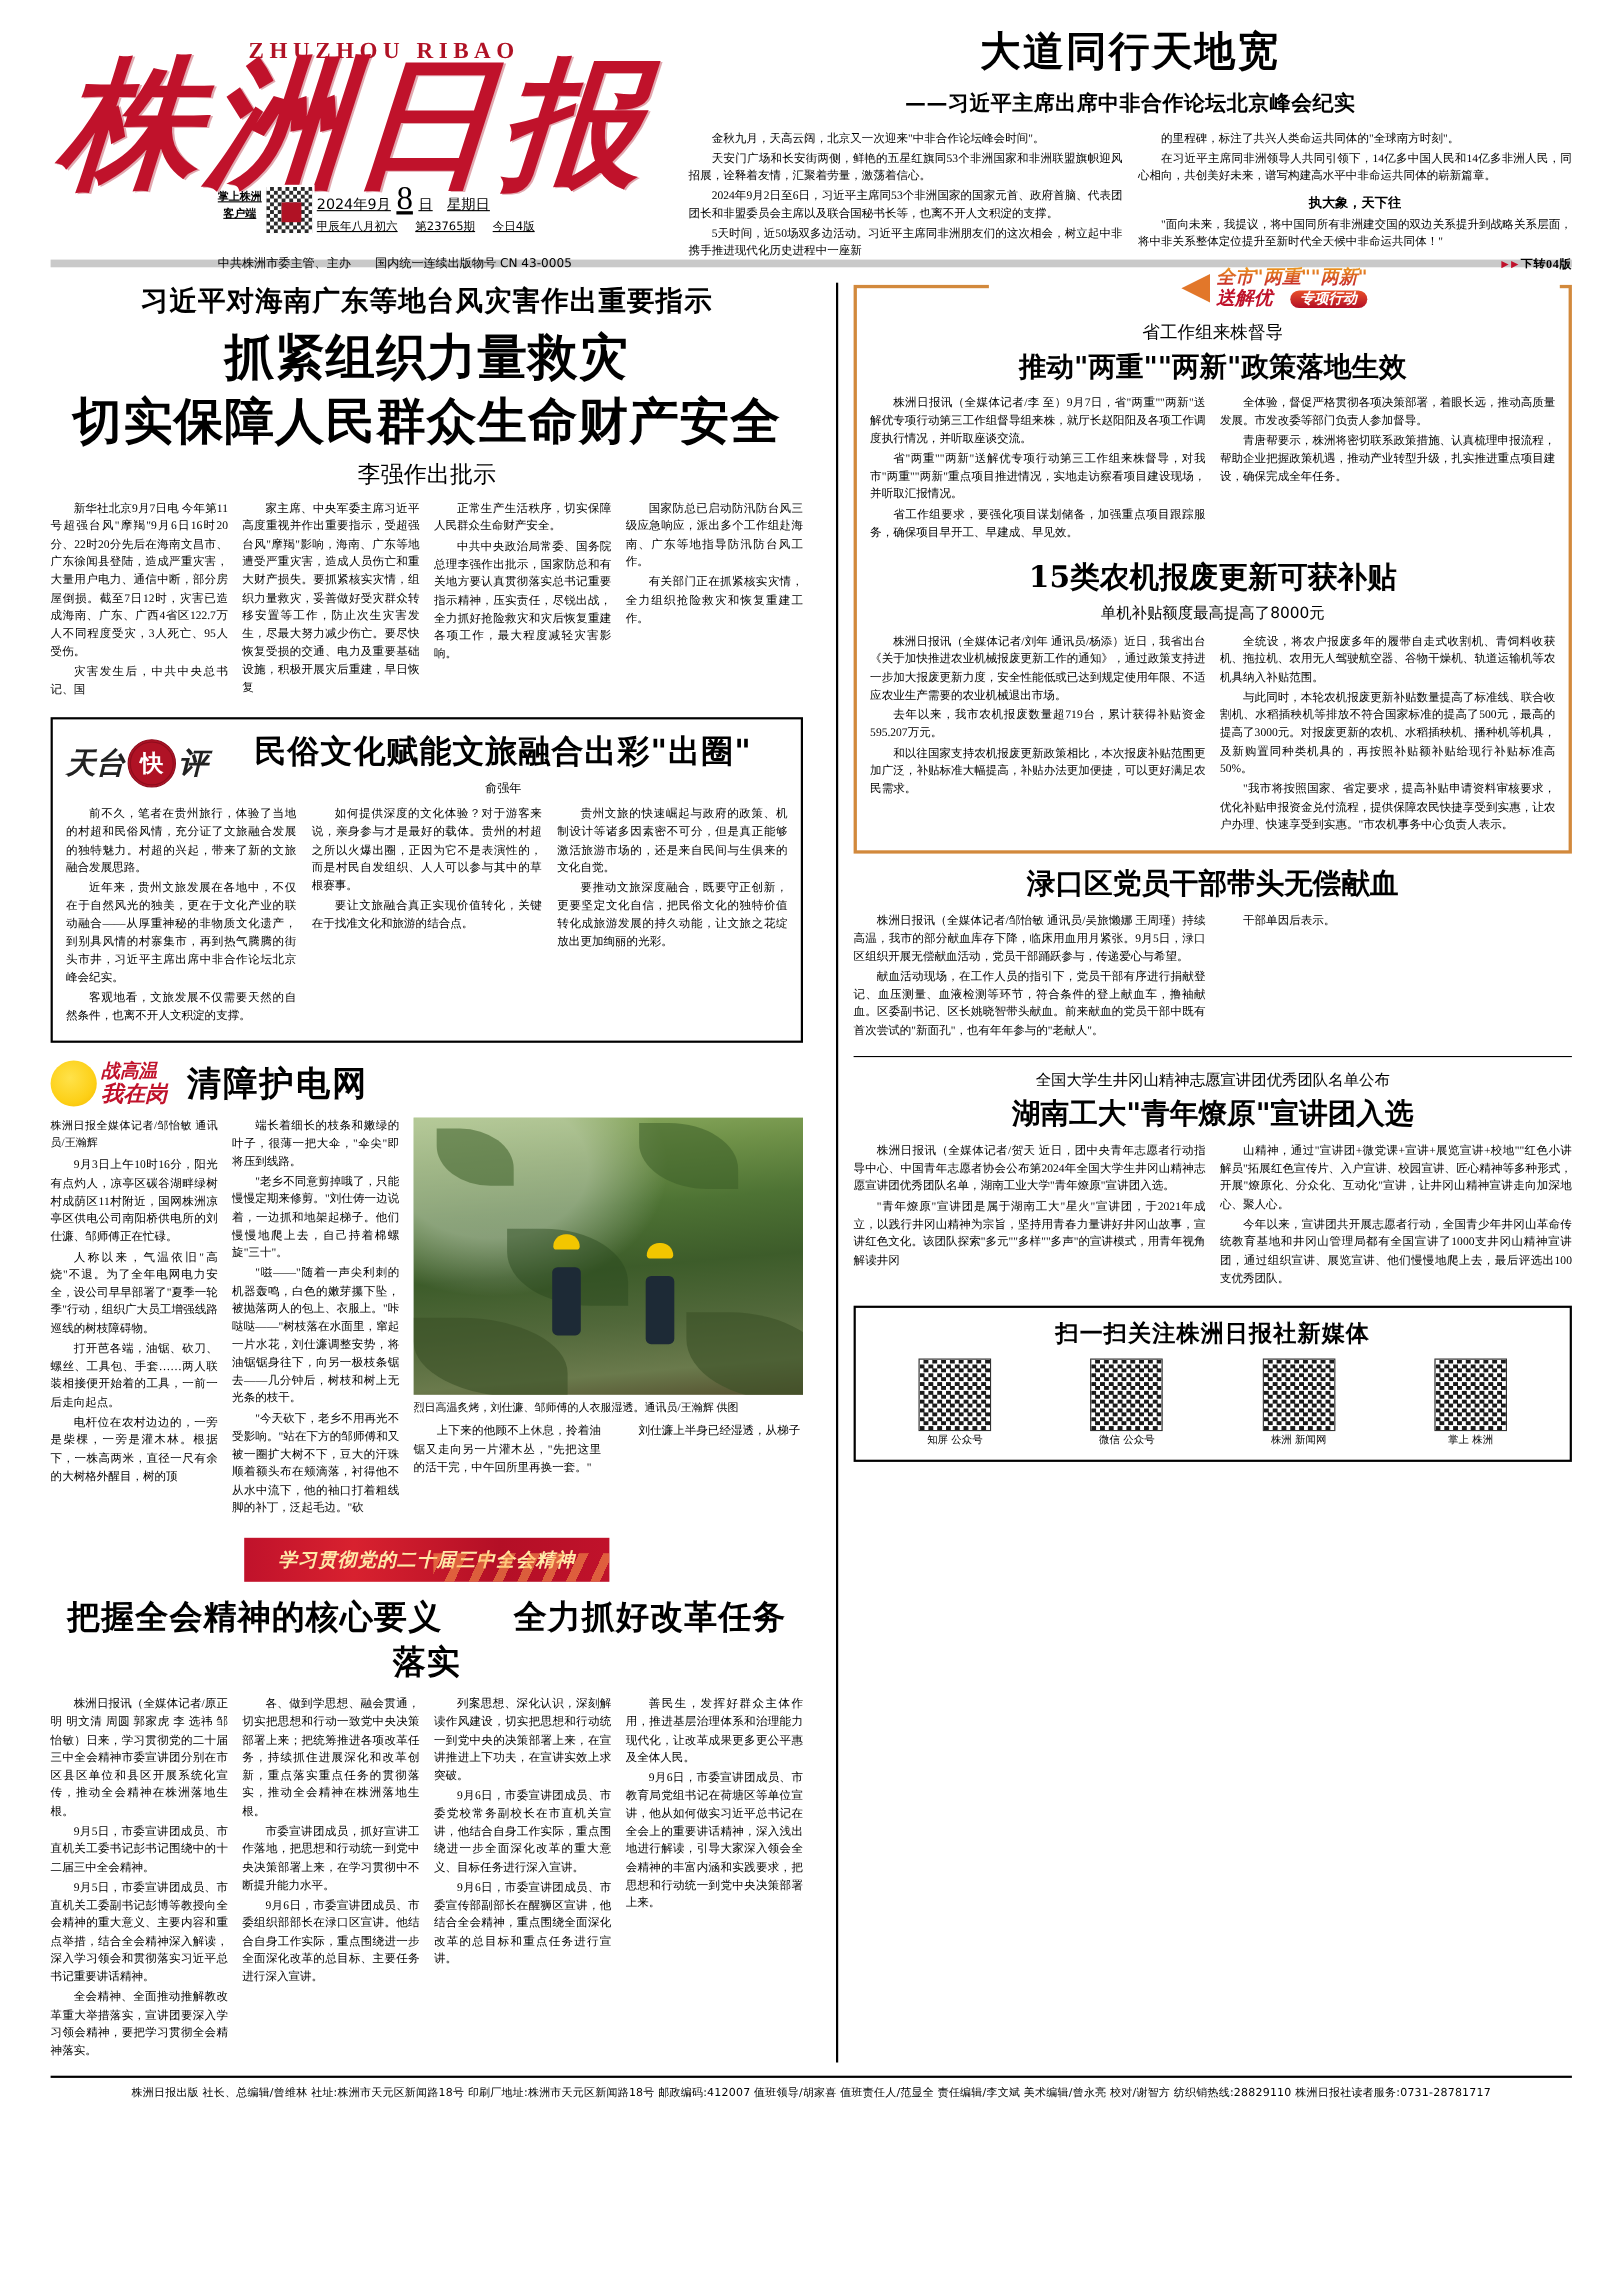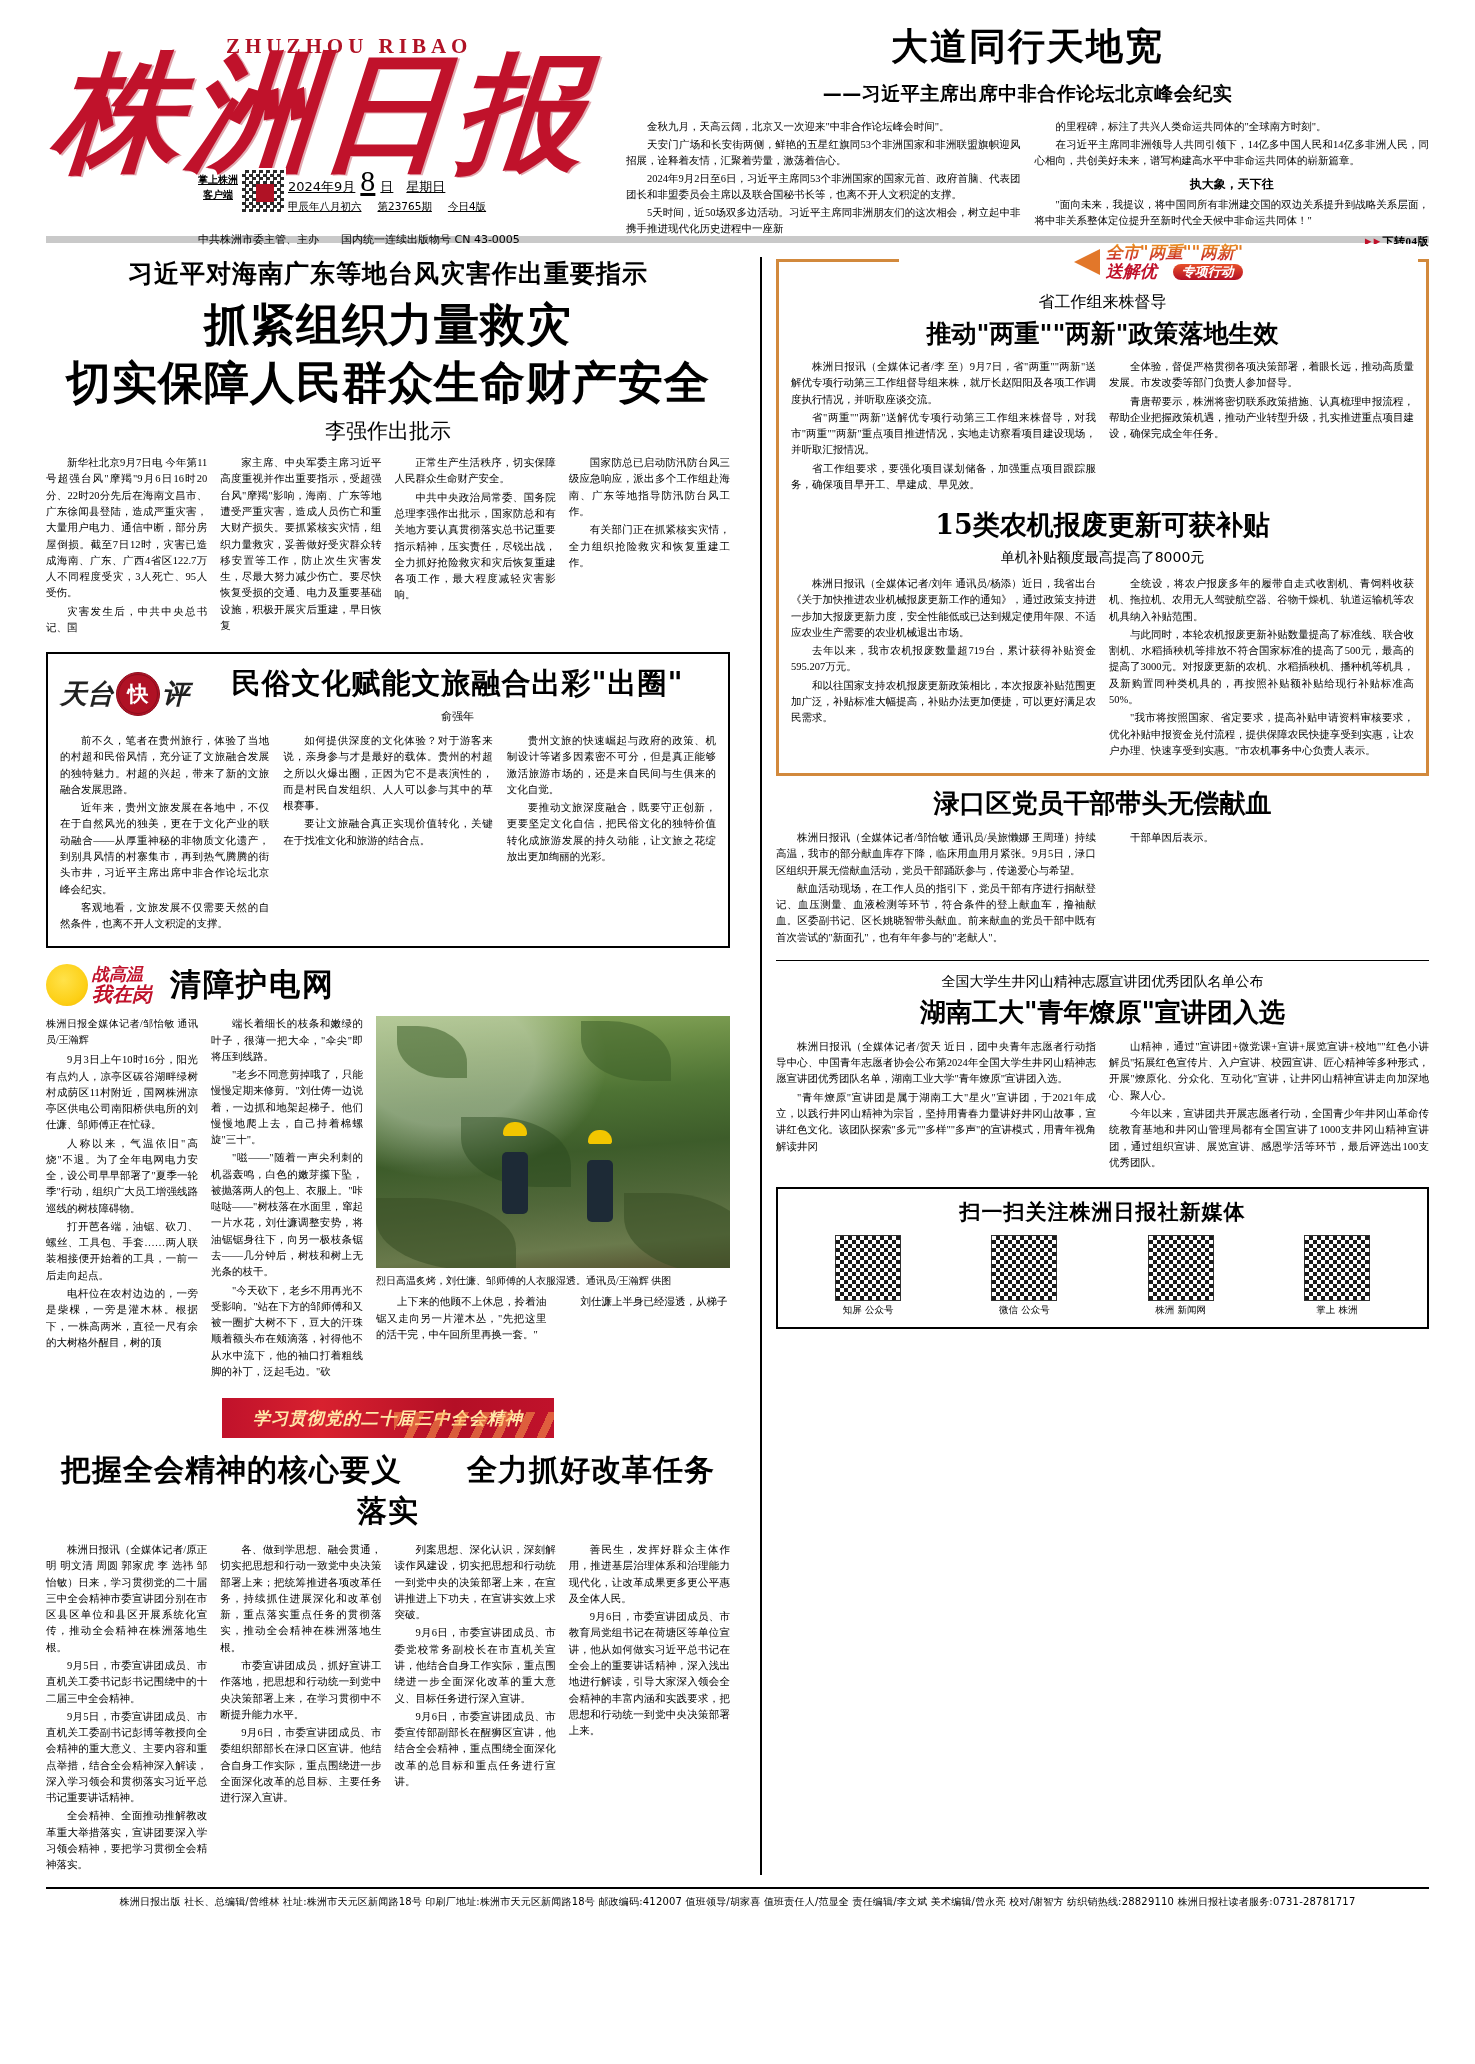--- a/index.html
+++ b/index.html
@@ -504,21 +504,21 @@
       <div class="hr-thin"></div>
       <div class="s-kick">全国大学生井冈山精神志愿宣讲团优秀团队名单公布</div>
       <div class="s-title2" style="margin-top:4px">湖南工大"青年燎原"宣讲团入选</div>
       <div class="side2">
         <div>
           <p>株洲日报讯（全媒体记者/贺天 近日，团中央青年志愿者行动指导中心、中国青年志愿者协会公布第2024年全国大学生井冈山精神志愿宣讲团优秀团队名单，湖南工业大学"青年燎原"宣讲团入选。</p>
           <p>"青年燎原"宣讲团是属于湖南工大"星火"宣讲团，于2021年成立，以践行井冈山精神为宗旨，坚持用青春力量讲好井冈山故事，宣讲红色文化。该团队探索"多元""多样""多声"的宣讲模式，用青年视角解读井冈</p>
         </div>
         <div>
           <p>山精神，通过"宣讲团+微党课+宣讲+展览宣讲+校地""红色小讲解员"拓展红色宣传片、入户宣讲、校园宣讲、匠心精神等多种形式，开展"燎原化、分众化、互动化"宣讲，让井冈山精神宣讲走向加深地心、聚人心。</p>
-          <p>今年以来，宣讲团共开展志愿者行动，全国青少年井冈山革命传统教育基地和井冈山管理局都有全国宣讲了1000支井冈山精神宣讲团，通过组织宣讲、展览宣讲、感恩学活等环节，最后评选出100支优秀团队。</p>
+          <p>今年以来，宣讲团共开展志愿者行动，全国青少年井冈山革命传统教育基地和井冈山管理局都有全国宣讲了1000支井冈山精神宣讲团，通过组织宣讲、展览宣讲、他们慢慢地爬上去，最后评选出100支优秀团队。</p>
         </div>
       </div>
 
       <div class="qrbox">
         <div class="qrbox-title">扫一扫关注株洲日报社新媒体</div>
         <div class="qr-row">
           <div class="qr-item">
             <div class="qr-img"></div>
             <div class="qr-cap">知屏
 公众号</div>

